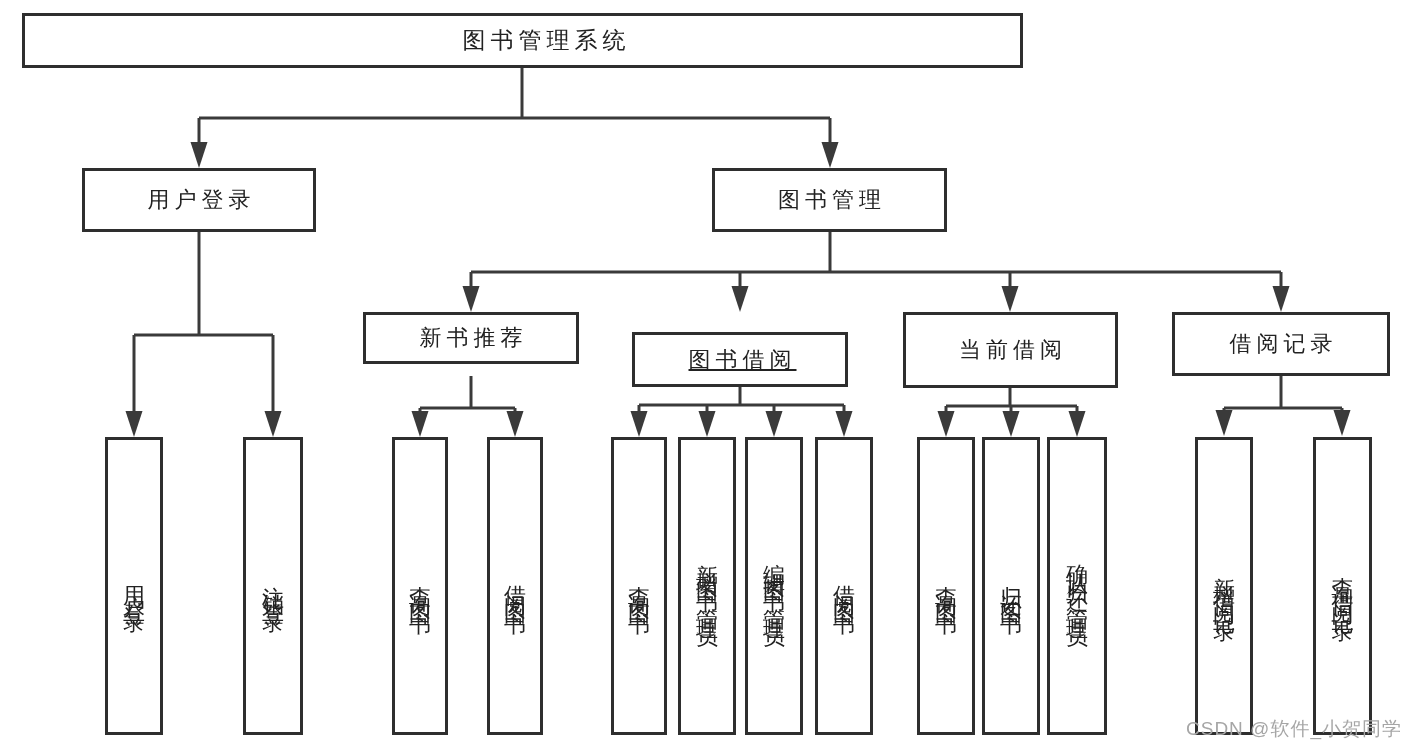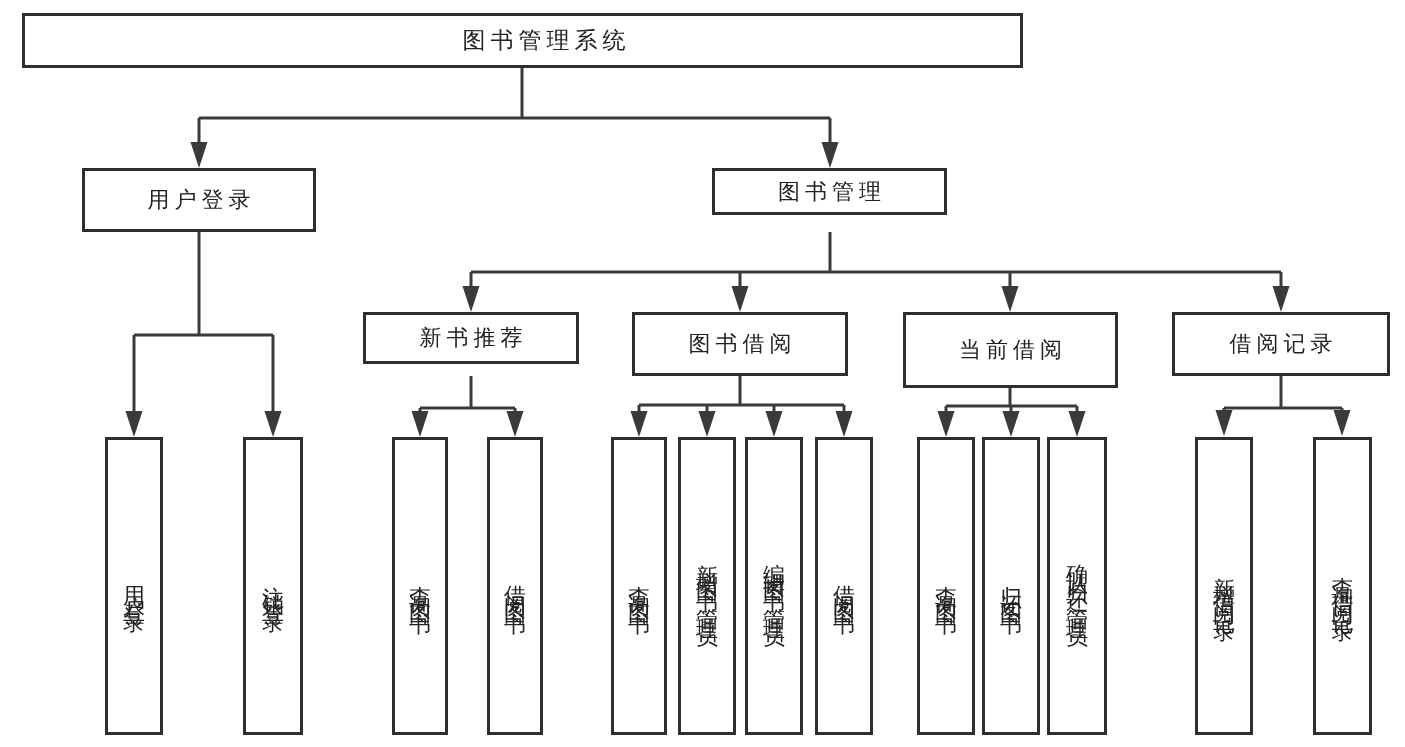--- a/index.html
+++ b/index.html
@@ -91,24 +91,24 @@
       <polygon points="1002.5,411 1019.5,411 1011,437"></polygon>
       <polygon points="1068.5,411 1085.5,411 1077,437"></polygon>
       <polygon points="1215.5,410 1232.5,410 1224,436"></polygon>
       <polygon points="1333.5,410 1350.5,410 1342,436"></polygon>
     </g>
   </svg>
 
   <div class="box hbox root" style="left:22px; top:13px; width:1001px; height:55px;">图书管理系统</div>
 
   <div class="box hbox" style="left:82px; top:168px; width:234px; height:64px;">用户登录</div>
-  <div class="box hbox" style="left:712px; top:168px; width:235px; height:47px;">图书管理</div>
+  <div class="box hbox" style="left:712px; top:168px; width:235px; height:64px;">图书管理</div>
 
   <div class="box hbox" style="left:363px; top:312px; width:216px; height:52px;">新书推荐</div>
-  <div class="box hbox" style="left:632px; top:312px; width:216px; height:64px;">图书借阅</div>
+  <div class="box hbox" style="left:632px; top:332px; width:216px; height:55px;text-decoration:underline;">图书借阅</div>
   <div class="box hbox" style="left:903px; top:312px; width:215px; height:76px;">当前借阅</div>
   <div class="box hbox" style="left:1172px; top:312px; width:218px; height:64px;">借阅记录</div>
 
   <div class="box vbox" style="left:105px; top:437px; width:58px; height:298px;">
     <span>用户登录</span>
   </div>
   <div class="box vbox" style="left:243px; top:437px; width:60px; height:298px;">
     <span>注销登录</span>
   </div>
 
@@ -142,14 +142,15 @@
     <span>确认归还（管理员）</span>
   </div>
 
   <div class="box vbox" style="left:1195px; top:437px; width:58px; height:298px;">
     <span>新增借阅记录</span>
   </div>
   <div class="box vbox" style="left:1313px; top:437px; width:59px; height:298px;">
     <span>查询借阅记录</span>
   </div>
 
+  <div id="watermark">CSDN @软件_小贺同学</div>
 
 </div>
 
 </body></html>

